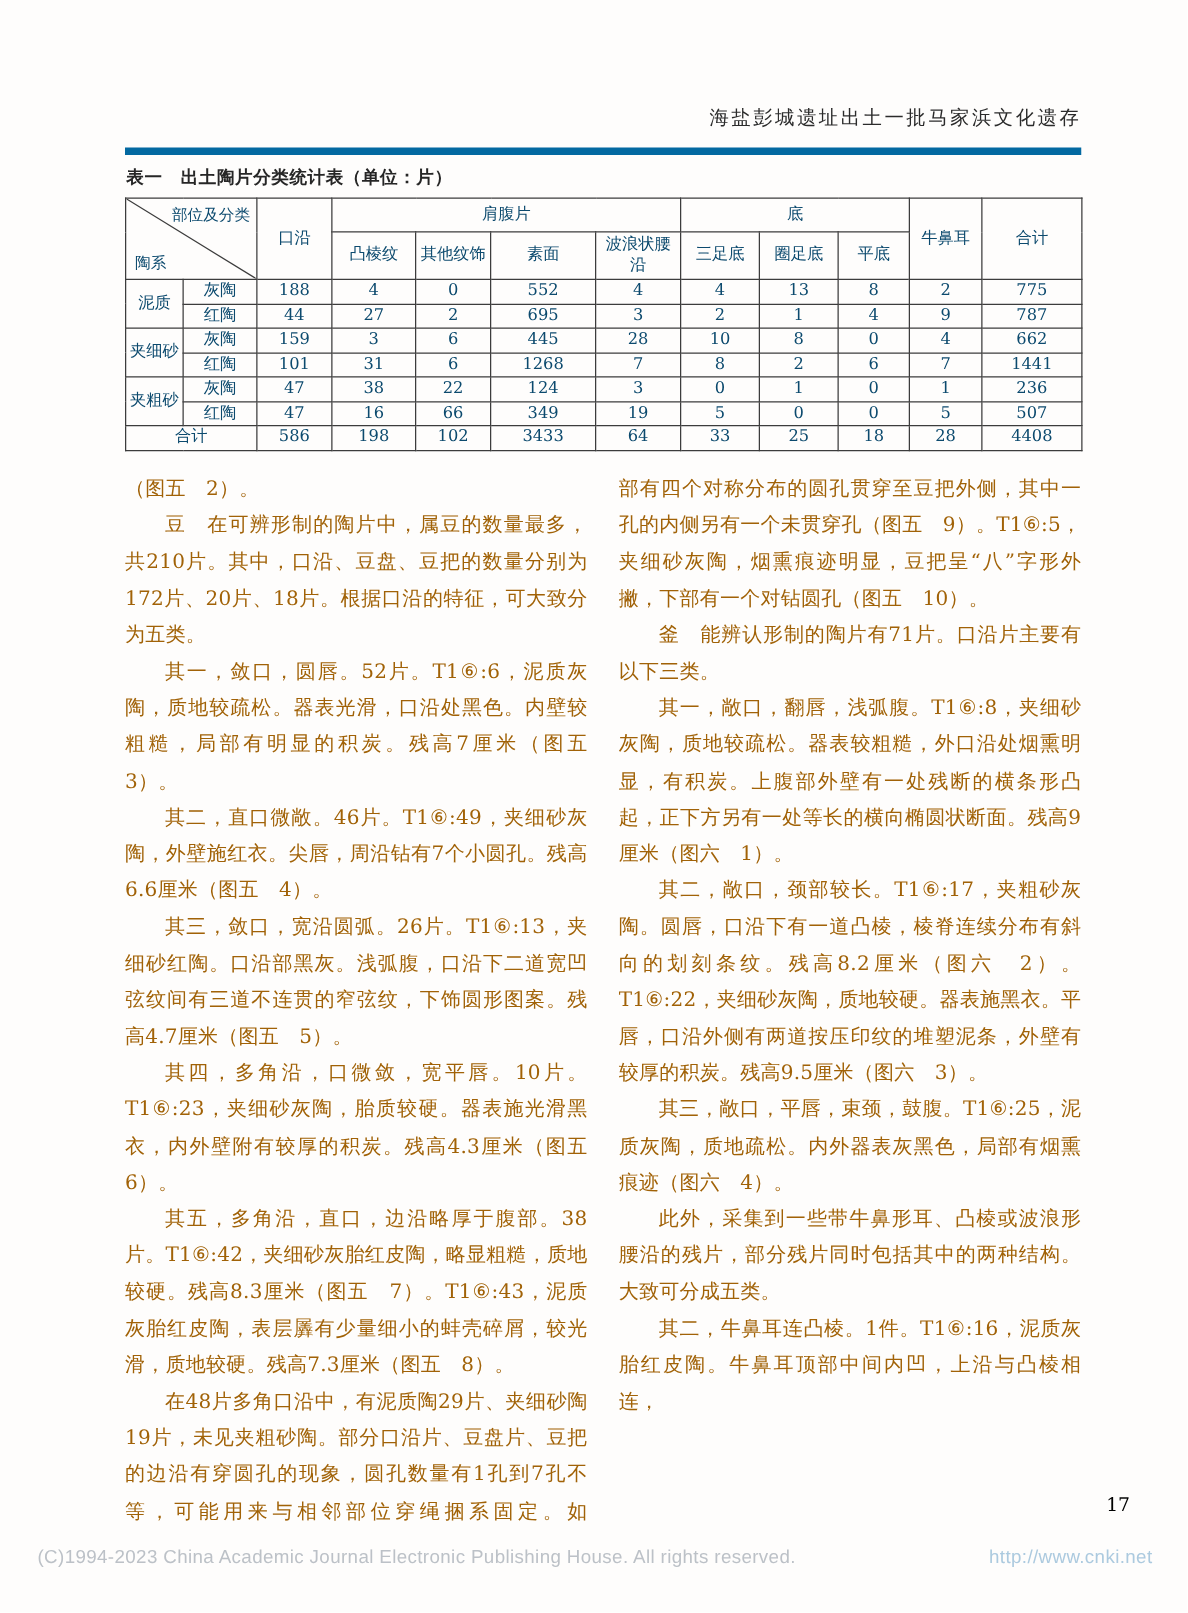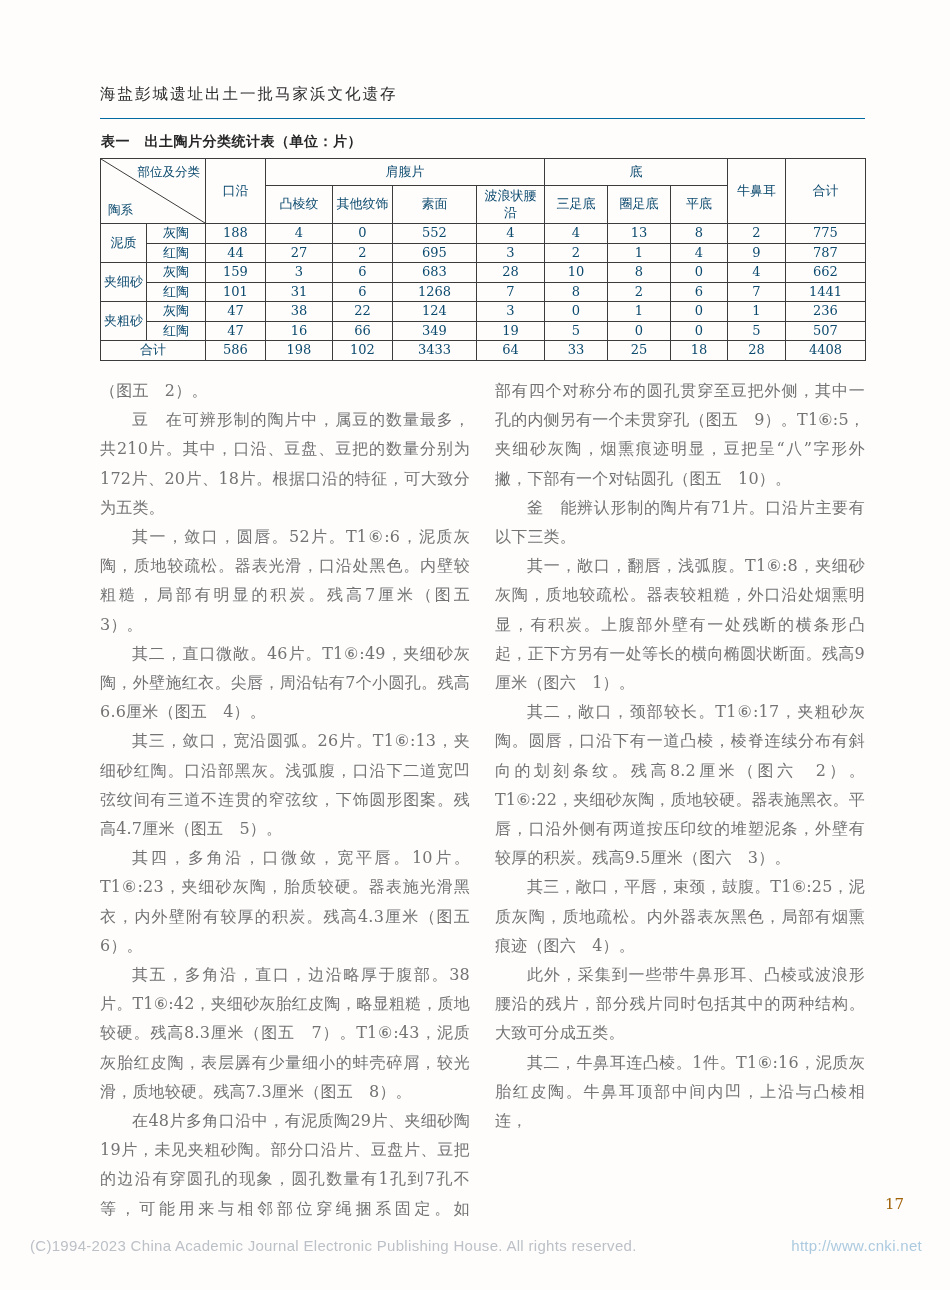--- a/index.html
+++ b/index.html
@@ -5,22 +5,22 @@
   * { margin:0; padding:0; box-sizing:border-box; }
   html,body { background:#ffffff; }
   .page {
     position:relative; width:950px; height:1290px; margin:0 auto;
     background:#fefdfc; color:#262626; overflow:hidden;
     font-family:"DejaVu Serif","Liberation Serif",serif;
   }
   
   .running-head {
     position:absolute; top:84px; left:100px; width:765px;
-    text-align:left; font-size:15.5px; letter-spacing:2px;
-    padding-bottom:13px; border-bottom:1px solid #0369a1; color:#2b2b2b;
+    text-align:right; font-size:15.5px; letter-spacing:2px;
+    padding-bottom:13px; border-bottom:6px solid #0369a1; color:#2b2b2b;
   }
   
   .table-caption {
     position:absolute; top:133px; left:101px;
     font-size:14px; font-weight:bold; letter-spacing:.5px;
   }
   
   table.stat-table {
     position:absolute; top:158px; left:100px; width:765px;
     border-collapse:collapse; table-layout:fixed; font-size:13px; color:#0c4a6e;
@@ -32,30 +32,30 @@
   .stat-table thead tr.r1 th { height:27px; }
   .stat-table thead tr.r2 th { height:38px; }
   .stat-table tbody td { height:19.5px; }
   .diag { position:relative; padding:0; }
   .diag svg { position:absolute; left:0; top:0; width:100%; height:100%; display:block; }
   .diag .diag-top { position:absolute; top:5px; right:5px; font-size:12.5px; }
   .diag .diag-bottom { position:absolute; bottom:5px; left:7px; font-size:12.5px;margin-top:21px; }
   
   .col {
     position:absolute; top:376px; width:370px; height:845px; overflow:hidden;
-    font-size:16px; line-height:29.2px; text-align:justify; color:#737373;
+    font-size:16px; line-height:29.2px; text-align:justify; color:#a16207;
     letter-spacing:.2px;
   }
   .col-left  { left:100px; }
   .col-right { left:495px; }
   .col p { text-indent:2em; }
   .col p.no-indent { text-indent:0; }
   
   .page-number {
-    position:absolute; top:1195px; right:46px; font-size:15px; color:#a16207;
+    position:absolute; top:1195px; right:46px; font-size:15px; color:#000000;
   }
   .footer {
     position:absolute; top:1237px; left:30px; right:28px;
     display:flex; justify-content:space-between; align-items:flex-start;
     font-size:15px; color:#bcc1c7; letter-spacing:.3px;
     font-family:"Liberation Sans","DejaVu Sans",sans-serif;
   }
   .footer a { color:#accadf; text-decoration:none; }
 </style>
 </head>
@@ -136,21 +136,21 @@
           <td>4</td>
           <td>9</td>
           <td>787</td>
         </tr>
         <tr>
           <td rowspan="2">夹细砂</td>
           <td>灰陶</td>
           <td>159</td>
           <td>3</td>
           <td>6</td>
-          <td>683</td>
+          <td>445</td>
           <td>28</td>
           <td>10</td>
           <td>8</td>
           <td>0</td>
           <td>4</td>
           <td>662</td>
         </tr>
         <tr>
           <td>红陶</td>
           <td>101</td>

